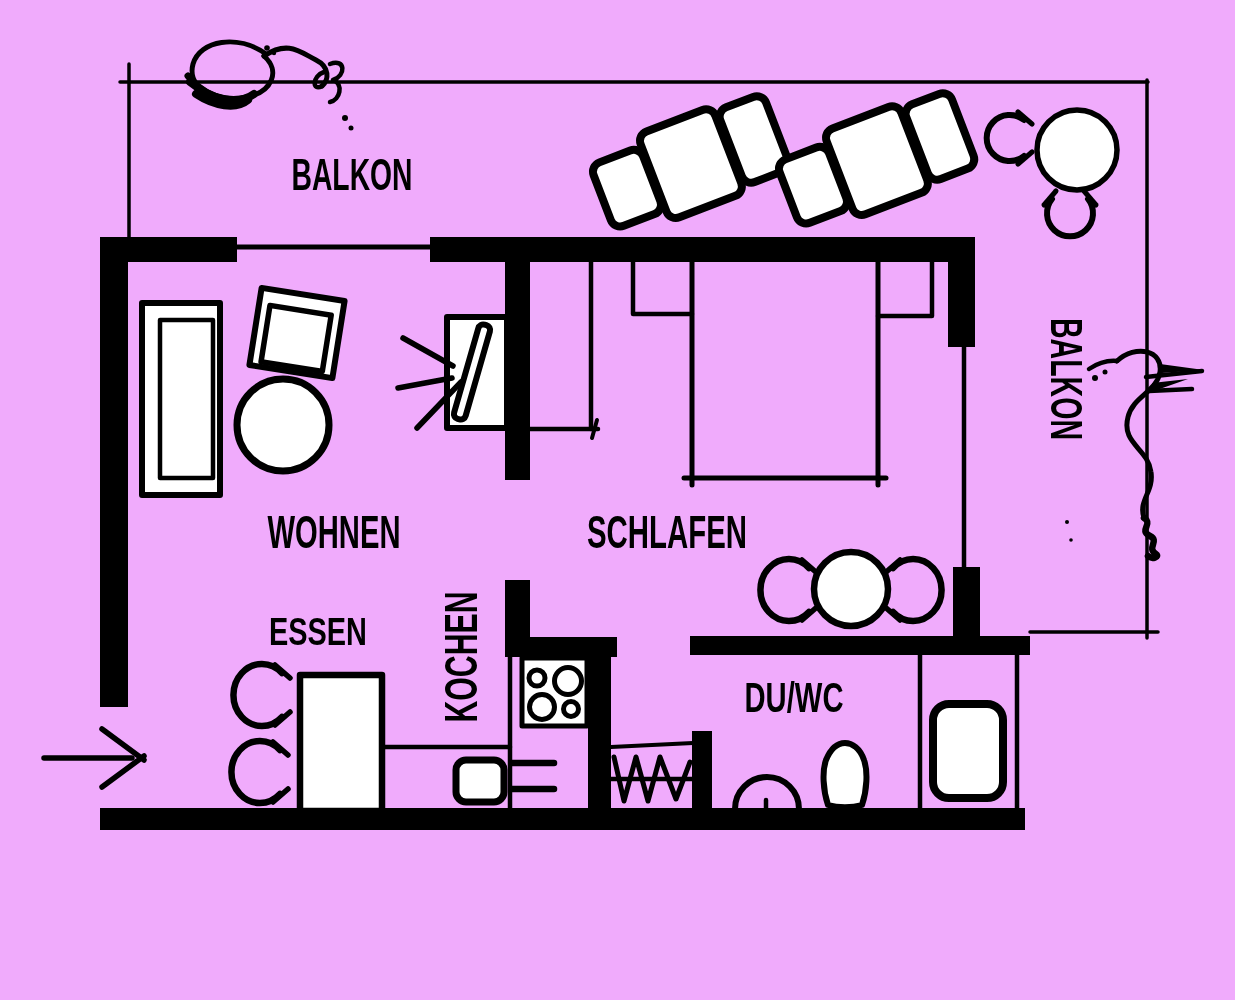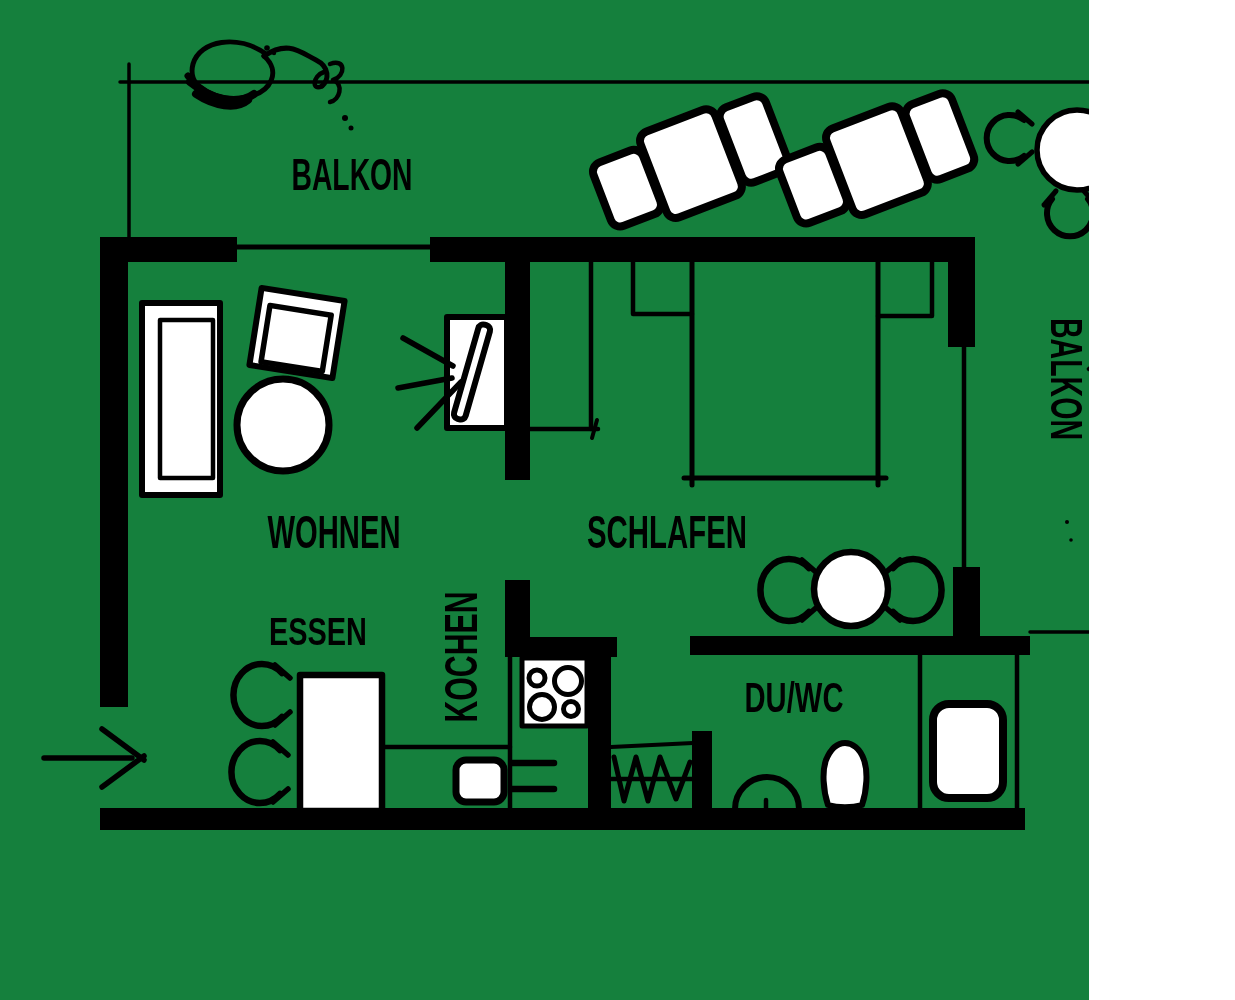--- a/index.html
+++ b/index.html
@@ -1,16 +1,16 @@
 <!DOCTYPE html>
 <html><head>
 <meta charset="utf-8">
 <style>
   html,body{margin:0;padding:0;background:#ffffff;}
-  .stage{position:relative;width:1089px;height:1000px;background:#15803d;overflow:hidden;}
+  .stage{position:relative;width:1235px;height:1000px;background:#f0abfc;overflow:hidden;}
   svg{display:block;}
   .lbl{font-family:"Liberation Sans","DejaVu Sans",sans-serif;font-weight:700;fill:#000000;}
   .wall{fill:#000000;stroke:none;}
   .ln{fill:none;stroke:#000000;stroke-linecap:round;stroke-linejoin:round;}
   .fw{fill:#ffffff;stroke:#000000;stroke-linejoin:round;}
   .dot{fill:#000000;stroke:none;}
 </style>
 </head>
 <body>
 

